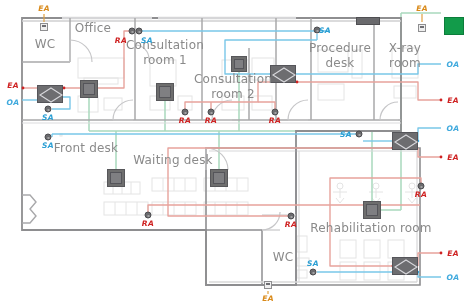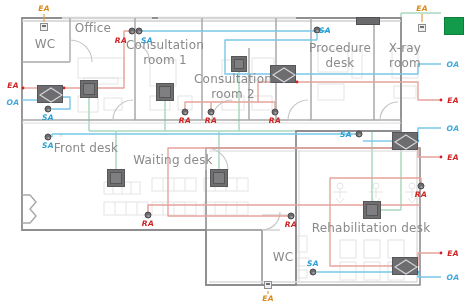--- a/index.html
+++ b/index.html
@@ -310,21 +310,21 @@
   <div class="lbl" style="left:165px;top:53px">Consultation
 room 1</div>
   <div class="lbl" style="left:233px;top:87px">Consultation
 room 2</div>
   <div class="lbl" style="left:340px;top:56px">Procedure
 desk</div>
   <div class="lbl" style="left:405px;top:56px">X-ray
 room</div>
   <div class="lbl" style="left:86px;top:148px">Front desk</div>
   <div class="lbl" style="left:173px;top:160px">Waiting desk</div>
-  <div class="lbl" style="left:371px;top:228px">Rehabilitation desk</div>
+  <div class="lbl" style="left:371px;top:228px">Rehabilitation room</div>
   <div class="lbl" style="left:283px;top:257px">WC</div>
 
   <div class="tag tag-eaO" style="left:44px;top:8px">EA</div>
   <div class="tag tag-ra" style="left:121px;top:40px">RA</div>
   <div class="tag tag-sa" style="left:147px;top:40px">SA</div>
   <div class="tag tag-sa" style="left:325px;top:30px">SA</div>
   <div class="tag tag-eaO" style="left:422px;top:8px">EA</div>
   <div class="tag tag-ea" style="left:13px;top:85px">EA</div>
   <div class="tag tag-oa" style="left:13px;top:102px">OA</div>
   <div class="tag tag-sa" style="left:48px;top:117px">SA</div>

